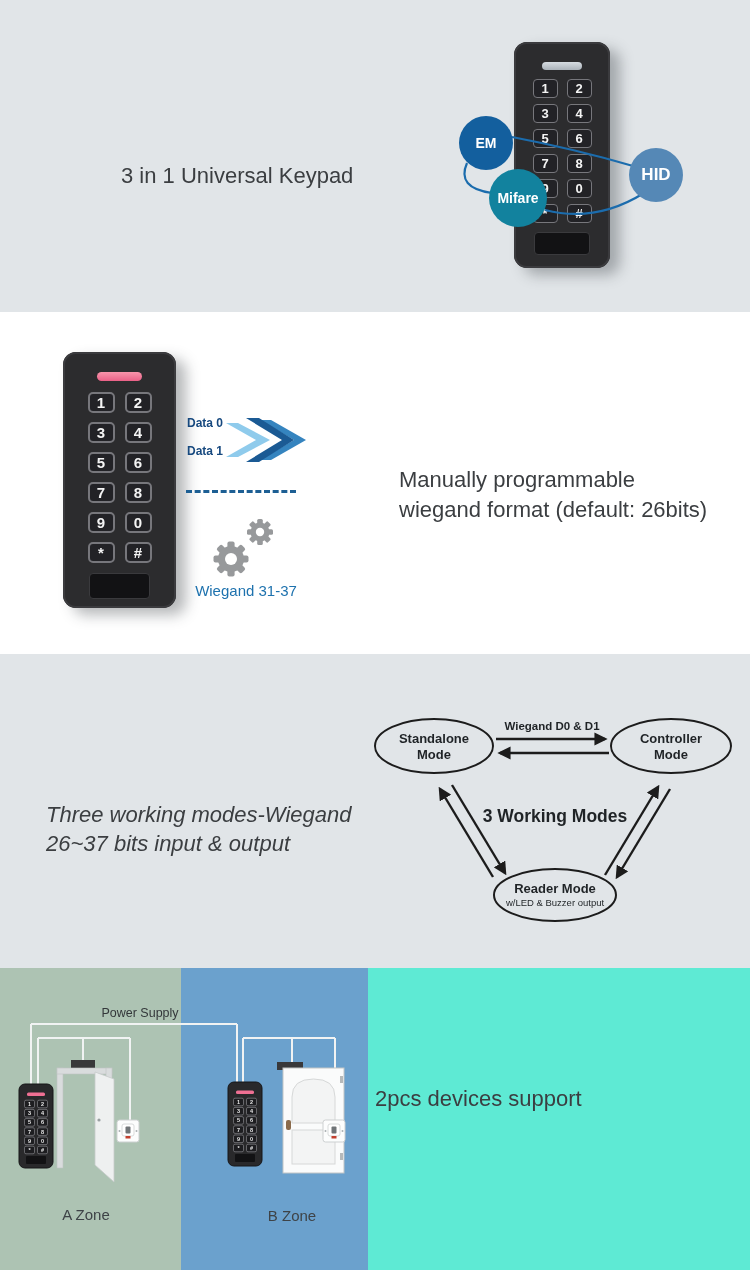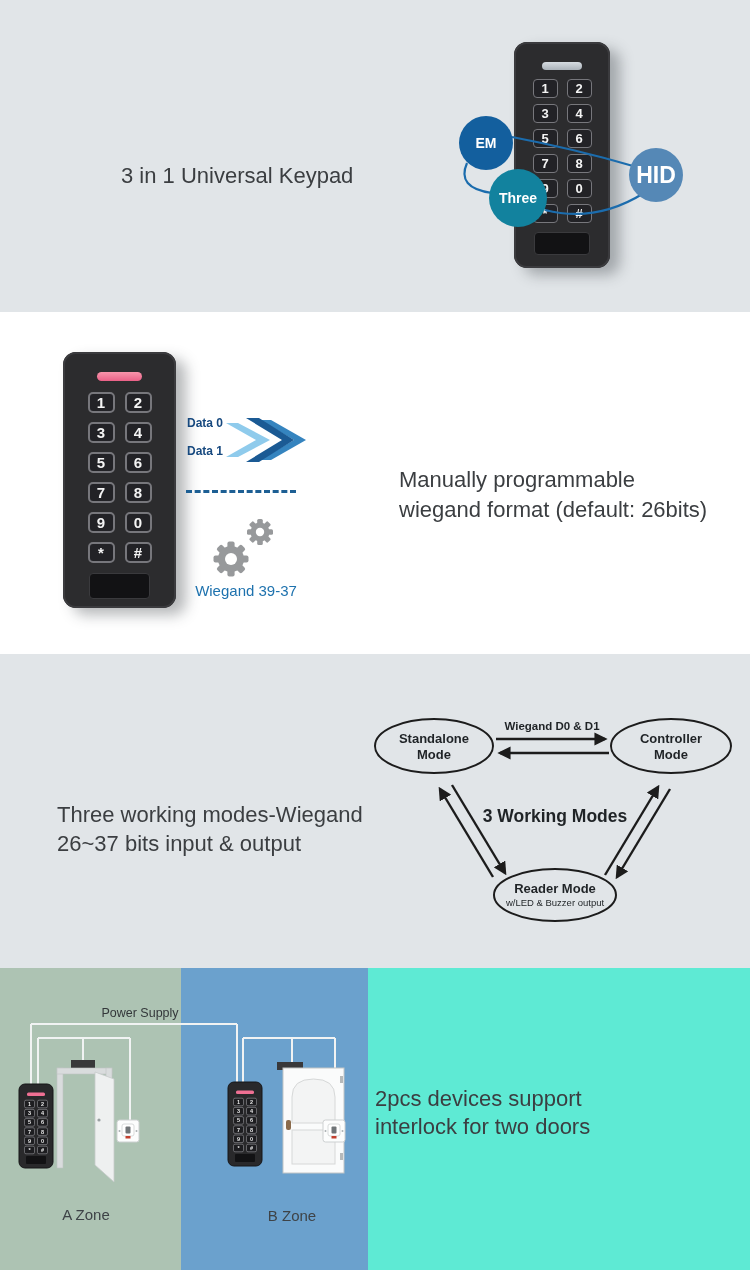--- a/index.html
+++ b/index.html
@@ -32,30 +32,30 @@
   #device2 .strip{width:40%;height:9px;margin-top:20px;margin-bottom:11px;
                   background:linear-gradient(#f895ab,#ea6187);}
   #device2 .keys{grid-template-columns:repeat(2,27px);grid-auto-rows:21px;gap:9px 10px;}
   #device2 .key{font-size:15px;}
   #device2 .window{width:52%;height:24px;margin-top:10px;}
   
   .bubble{position:absolute;border-radius:50%;color:#ffffff;font-weight:bold;
           display:flex;align-items:center;justify-content:center;z-index:3;}
   #bubble-em{left:459px;top:116px;width:54px;height:54px;background:#135f9e;font-size:14px;}
   #bubble-mifare{left:489px;top:169px;width:58px;height:58px;background:#12829e;font-size:14px;}
-  #bubble-hid{left:629px;top:148px;width:54px;height:54px;background:#5588b6;font-size:23px;}
+  #bubble-hid{left:629px;top:148px;width:54px;height:54px;background:#5588b6;font-size:17px;}
   #arcs1{position:absolute;left:0;top:0;z-index:2;pointer-events:none;}
   
   .data-label{position:absolute;color:#17497f;font-weight:bold;font-size:12px;}
   #dashed{position:absolute;left:186px;top:178px;width:110px;border-top:3px dashed #1d5f94;}
   #wiegand-caption{position:absolute;left:185px;top:270px;width:122px;text-align:center;
                    color:#1e72ae;font-size:15px;}
   #sec2-heading{left:399px;top:153px;line-height:30px;}
   
-  #sec3-heading{left:57px;top:146px;line-height:29px;}
+  #sec3-heading{left:46px;top:146px;line-height:29px;font-style:italic;}
   #diagram{position:absolute;left:372px;top:38px;}
   #diagram text{font-family:"Liberation Sans","DejaVu Sans",sans-serif;fill:#1f2326;}
   .node-line{font-size:13px;font-weight:600;text-anchor:middle;}
   .node-sub{font-size:9.5px;text-anchor:middle;}
   .diag-label{font-size:11.5px;font-weight:600;text-anchor:middle;}
   .diag-center{font-size:17.5px;font-weight:700;text-anchor:middle;}
   
   #zones{position:absolute;left:0;top:0;}
   #zones text{font-family:"Liberation Sans","DejaVu Sans",sans-serif;}
   .zone-label{font-size:15px;fill:#3e4347;text-anchor:middle;}
@@ -90,21 +90,21 @@
       <div class="window"></div>
     </div>
 
     <svg id="arcs1" width="750" height="312">
       <path d="M512,137 Q575,149 633,166" fill="none" stroke="#1b6cad" stroke-width="2.2"></path>
       <path d="M545,210 Q596,223 644,193" fill="none" stroke="#1b6cad" stroke-width="2.2"></path>
       <path d="M467,163 Q456,188 492,193" fill="none" stroke="#1b6cad" stroke-width="2.2"></path>
     </svg>
 
     <div class="bubble" id="bubble-em">EM</div>
-    <div class="bubble" id="bubble-mifare">Three</div>
+    <div class="bubble" id="bubble-mifare">Mifare</div>
     <div class="bubble" id="bubble-hid">HID</div>
   </div>
 
   <div class="section" id="sec2">
     <div class="device" id="device2">
       <div class="strip"></div>
       <div class="keys">
           <div class="key">1</div>
           <div class="key">2</div>
           <div class="key">3</div>
@@ -146,21 +146,21 @@
           <rect x="-17.5" y="-3.6" width="35" height="7.2" rx="2"></rect>
           <rect x="-17.5" y="-3.6" width="35" height="7.2" rx="2" transform="rotate(45)"></rect>
           <rect x="-17.5" y="-3.6" width="35" height="7.2" rx="2" transform="rotate(90)"></rect>
           <rect x="-17.5" y="-3.6" width="35" height="7.2" rx="2" transform="rotate(135)"></rect>
           <circle r="13"></circle>
             <circle r="6" fill="#ffffff"></circle>
         </g>
       </g>
     </svg>
 
-    <div id="wiegand-caption">Wiegand 39-37</div>
+    <div id="wiegand-caption">Wiegand 31-37</div>
 
     <div class="headline" id="sec2-heading">
       <div>Manually programmable</div>
       <div>wiegand format (default: 26bits)</div>
     </div>
   </div>
 
   <div class="section" id="sec3">
     <div class="headline" id="sec3-heading">
       <div>Three working modes-Wiegand</div>
@@ -319,17 +319,16 @@
         <circle cx="2.5" cy="11" r="1" fill="#aab0b2"></circle>
           <circle cx="19.5" cy="11" r="1" fill="#aab0b2"></circle>
       </g>
 
       <text class="zone-label" x="86" y="252">A Zone</text>
       <text class="zone-label" x="292" y="253">B Zone</text>
     </svg>
 
     <div class="headline" id="sec4-heading">
       <div>2pcs devices support</div>
-      <div>interlock for two doors</div>
     </div>
   </div>
 
 </div>
 
 </body></html>

